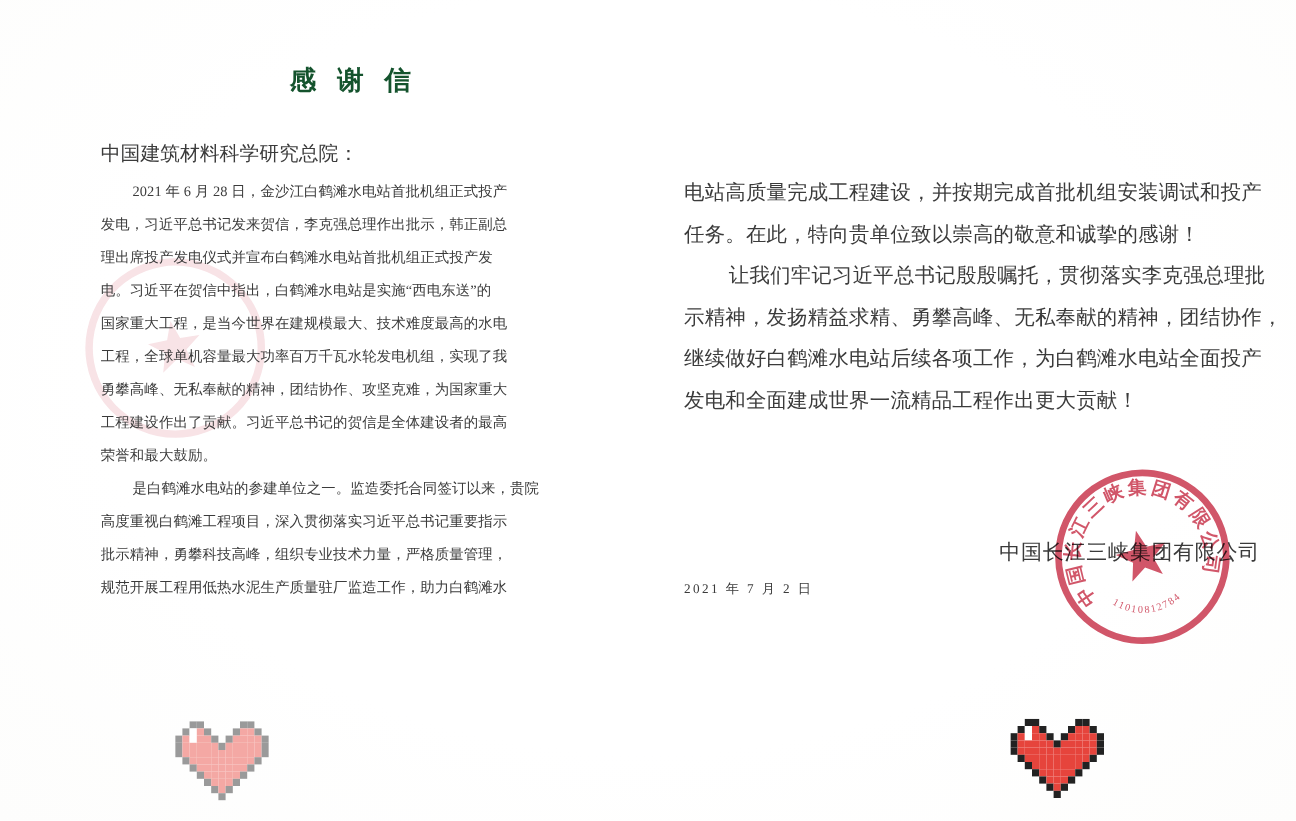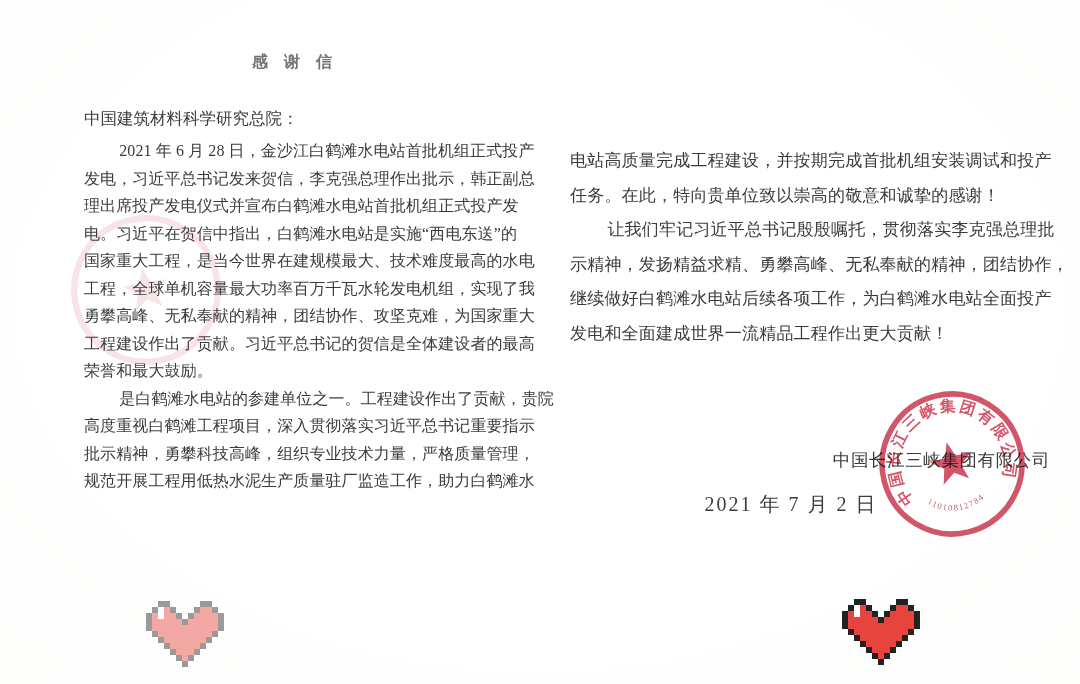--- a/index.html
+++ b/index.html
@@ -10,36 +10,36 @@
     color: #3b3b3b;
     position: relative;
   }
   .scan {
     position: absolute; inset: 0;
     background: radial-gradient(ellipse at 50% 45%, #ffffff 60%, #fdfdfc 100%);
   }
   
   .col-left { position: absolute; left: 84px; top: 52px; width: 446px; }
   .title {
-    text-align: center; font-weight: bold; font-size: 16px;
-    letter-spacing: 6px; color: #737373; margin-bottom: 32px;
+    text-align: center; font-weight: bold; font-size: 22px;
+    letter-spacing: 6px; color: #14532d; margin-bottom: 32px;
     margin-left: -24px;
   }
   .salutation { font-size: 16.5px; line-height: 28px; margin-bottom: 4px; white-space: nowrap; }
-  .col-left .line { font-size: 16px; line-height: 27.5px; letter-spacing: 0.1px; white-space: nowrap; }
+  .col-left .line { font-size: 12px; line-height: 27.5px; letter-spacing: 0.1px; white-space: nowrap; }
   .indent-first > .line:first-child { text-indent: 2.2em; }
   
   .col-right { position: absolute; left: 570px; top: 144px; width: 480px; font-family: Liberation Serif, serif; }
   .col-right .line { font-size: 17px; line-height: 34.6px; letter-spacing: 0.2px; white-space: nowrap; }
   .sig-org {
     margin-top: 96px; text-align: right; font-size: 17.5px;
     letter-spacing: 0.6px; line-height: 24px; color: #3a3a3a; white-space: nowrap;
   }
   .sig-date {
-    margin-top: 20px; text-align: center; font-size: 20px;
+    margin-top: 7px; text-align: left; font-size: 11px;
     letter-spacing: 2px; line-height: 24px; padding-right: 38px; white-space: nowrap;
   }
   
   .seal {
     position: absolute; left: 876px; top: 388px; width: 152px; height: 152px;
     mix-blend-mode: multiply; opacity: 0.88; transform: rotate(-14deg);
   }
   .seal-bleed {
     position: absolute; left: 68px; top: 212px; width: 156px; height: 156px;
     mix-blend-mode: multiply; opacity: 0.15; transform: scaleX(-1) rotate(10deg);
@@ -67,21 +67,21 @@
       <div class="line">发电，习近平总书记发来贺信，李克强总理作出批示，韩正副总</div>
       <div class="line">理出席投产发电仪式并宣布白鹤滩水电站首批机组正式投产发</div>
       <div class="line">电。习近平在贺信中指出，白鹤滩水电站是实施“西电东送”的</div>
       <div class="line">国家重大工程，是当今世界在建规模最大、技术难度最高的水电</div>
       <div class="line">工程，全球单机容量最大功率百万千瓦水轮发电机组，实现了我</div>
       <div class="line">勇攀高峰、无私奉献的精神，团结协作、攻坚克难，为国家重大</div>
       <div class="line">工程建设作出了贡献。习近平总书记的贺信是全体建设者的最高</div>
       <div class="line">荣誉和最大鼓励。</div>
     </div>
   <div class="para indent-first">
-      <div class="line">是白鹤滩水电站的参建单位之一。工程建设作出了贡献，贵院</div>
+      <div class="line">是白鹤滩水电站的参建单位之一。监造委托合同签订以来，贵院</div>
       <div class="line">高度重视白鹤滩工程项目，深入贯彻落实习近平总书记重要指示</div>
       <div class="line">批示精神，勇攀科技高峰，组织专业技术力量，严格质量管理，</div>
       <div class="line">规范开展工程用低热水泥生产质量驻厂监造工作，助力白鹤滩水</div>
     </div>
 </div>
 
 <div class="col-right">
   <div class="para">
       <div class="line">电站高质量完成工程建设，并按期完成首批机组安装调试和投产</div>
       <div class="line">任务。在此，特向贵单位致以崇高的敬意和诚挚的感谢！</div>

